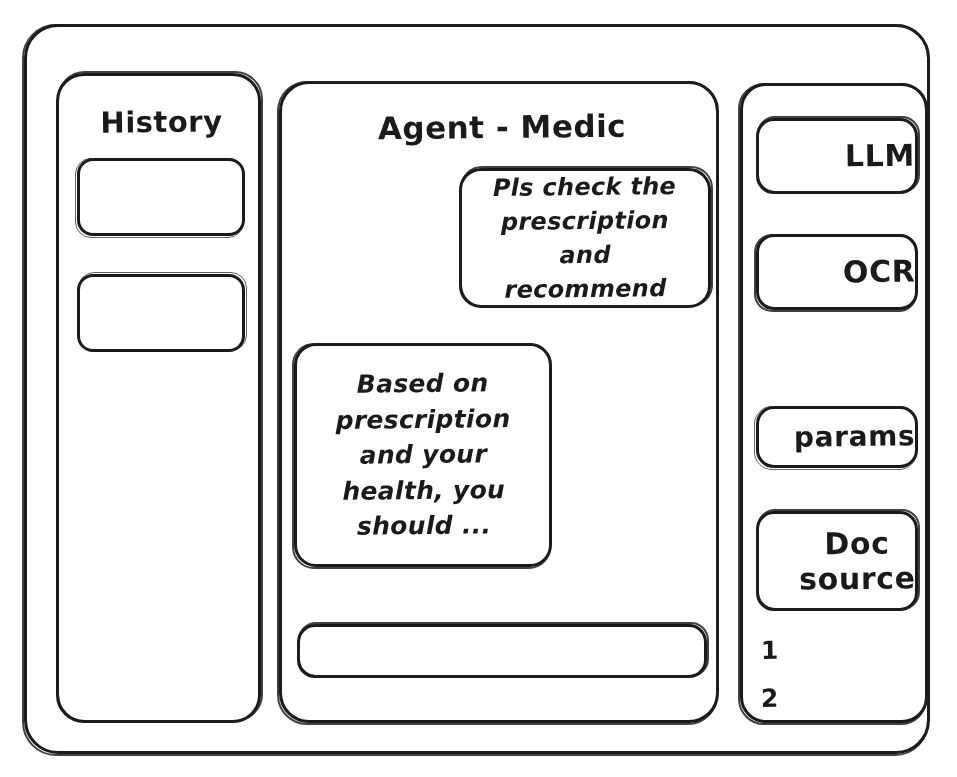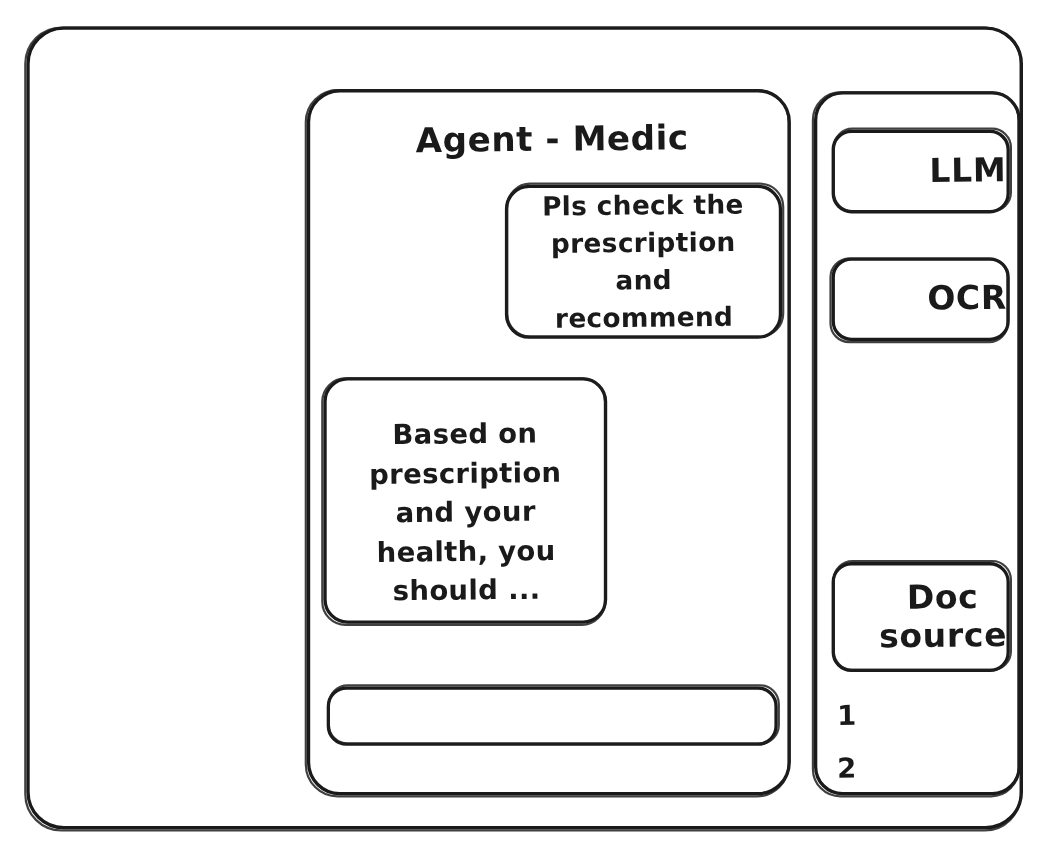--- a/index.html
+++ b/index.html
@@ -123,20 +123,21 @@
   #history-item-2 { top: 198px; height: 78px; }
 
   
   .bubble {
     border-radius: 22px;
     border-width: 3px;
     display: flex;
     align-items: center;
     justify-content: center;
     padding: 10px 16px;
+    font-style: italic;
   }
   .bubble-text {
     font-size: 25px;
     line-height: 1.42;
     text-align: center;
     white-space: pre-line;
     font-weight: 600;
     letter-spacing: .3px;
   }
   #user-bubble {
@@ -144,21 +145,20 @@
     top: 84px;
     width: 252px;
     height: 140px;
   }
   #user-bubble .bubble-text { font-size: 24px; }
   #agent-bubble {
     left: 12px;
     top: 259px;
     width: 258px;
     height: 224px;
-    align-items: flex-end;
   }
 
   
   #composer {
     left: 15px;
     top: 540px;
     width: 410px;
     height: 54px;
     border-radius: 18px;
     border-width: 3px;
@@ -213,20 +213,27 @@
   #doc-item-1 { top: 552px; }
   #doc-item-2 { top: 600px; }
 </style>
 </head>
 <body>
 
 <div id="canvas">
 
   <div class="sketch" id="window-frame">
 
+    <div class="sketch alt" id="history-panel" style="left:29px; top:46px;">
+      <div class="hand panel-title" id="history-title">History</div>
+
+      <div class="sketch thin history-item" id="history-item-1"></div>
+
+      <div class="sketch thin history-item alt" id="history-item-2"></div>
+    </div>
 
     <div class="sketch" id="agent-panel" style="left:252px; top:54px;">
       <div class="hand panel-title" id="agent-title">Agent - Medic</div>
 
       <div class="sketch bubble alt" id="user-bubble">
         <span class="hand bubble-text">Pls check the
 prescription
 and recommend</span>
       </div>
 
@@ -246,20 +253,23 @@
     <div class="sketch" id="tools-panel" style="left:713px; top:56px;">
 
       <div class="sketch tool-btn alt" id="tool-llm">
         <span class="hand tool-label">LLM</span>
       </div>
 
       <div class="sketch tool-btn" id="tool-ocr">
         <span class="hand tool-label">OCR</span>
       </div>
 
+      <div class="sketch tool-btn thin" id="tool-params">
+        <span class="hand tool-label">params</span>
+      </div>
 
       <div class="sketch tool-btn alt" id="tool-docsource">
         <span class="hand tool-label">Doc
 source</span>
       </div>
 
       <div class="hand doc-item" id="doc-item-1">1</div>
 
       <div class="hand doc-item" id="doc-item-2">2</div>
     </div>

